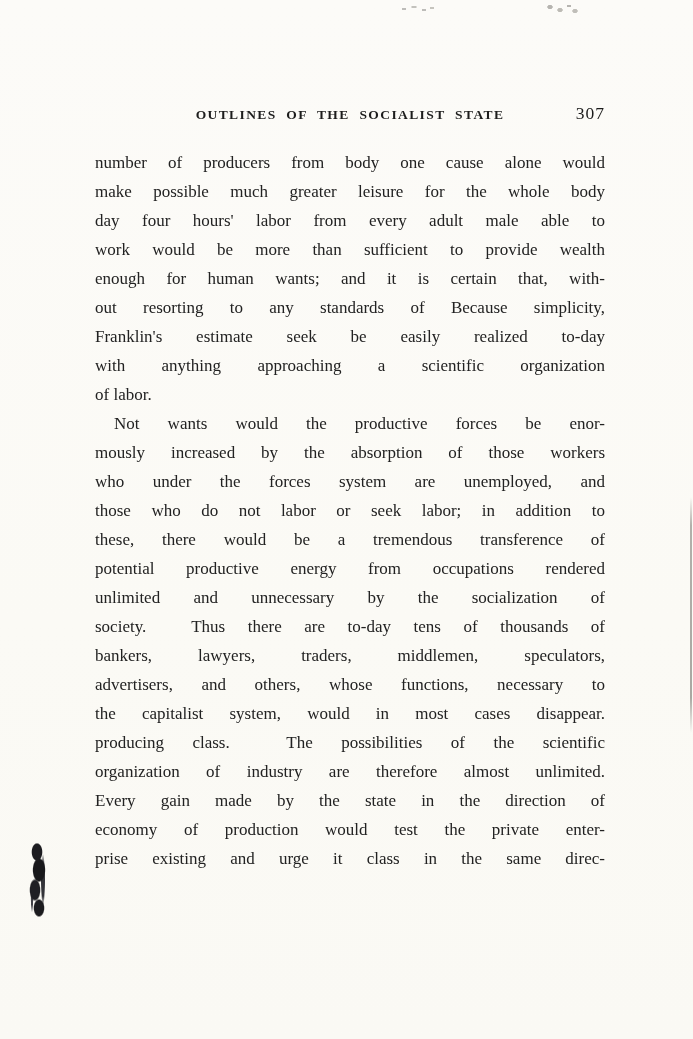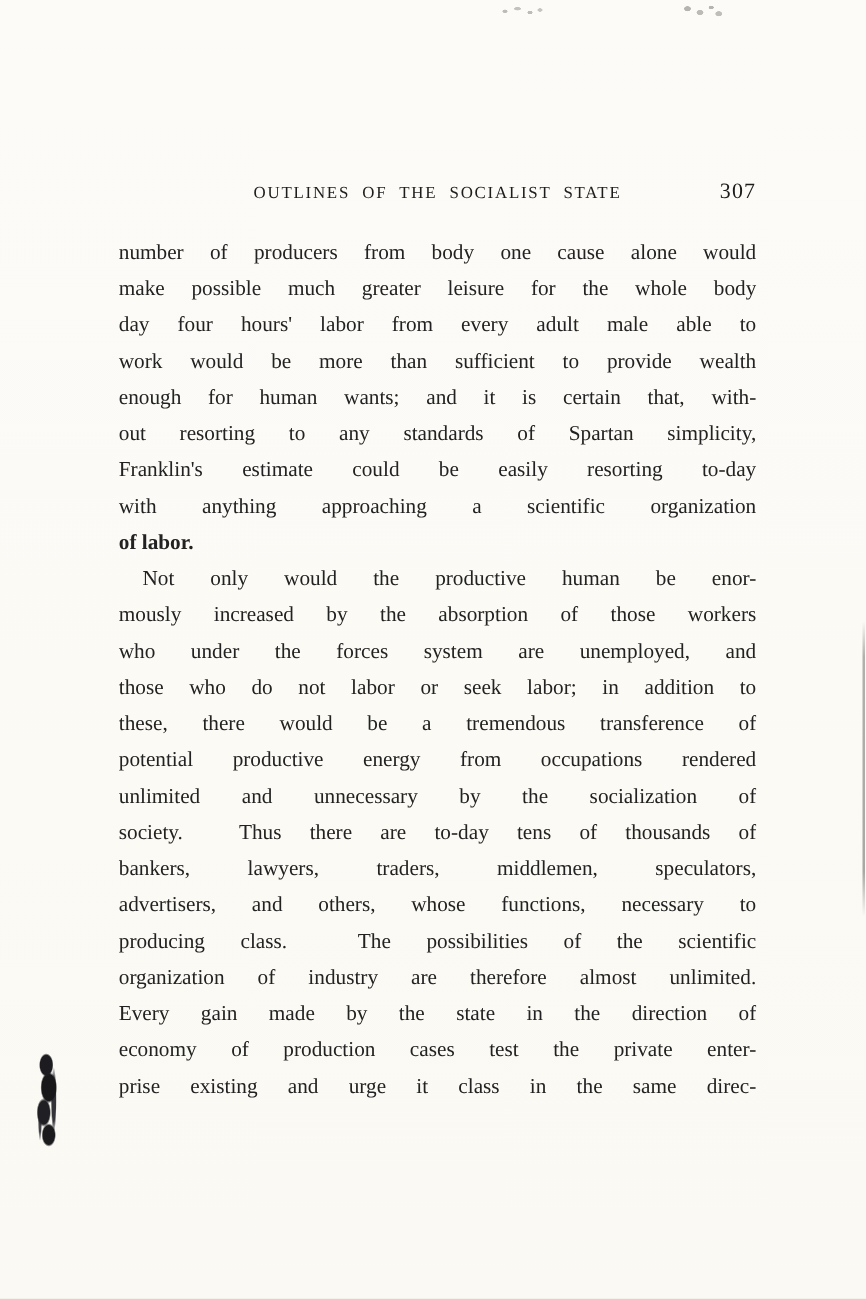--- a/index.html
+++ b/index.html
@@ -22,22 +22,21 @@
     position: relative;
     height: 20px;
     margin-bottom: 21px;
   }
   .running-title {
     text-align: center;
     font-size: 13.5px;
     letter-spacing: 1.4px;
     word-spacing: 5px;
     color: #1d1d1d;
-    font-weight: 400;
-    margin-top: 39px;
+    font-weight: 700;
   }
   .page-number {
     position: absolute;
     right: 0;
     top: -4px;
     font-size: 17.5px;
     letter-spacing: 1px;
     color: #1b1b1b;
     text-align: center;
   }
@@ -47,21 +46,21 @@
     line-height: 29px;
     color: #222;
   }
   .line {
     white-space: pre-wrap;
     text-align: justify;
     text-align-last: justify;
     height: 29px;
     overflow: hidden;
   }
-  .line.last-left { text-align-last: left; font-weight: bold; }
+  .line.last-left { text-align-last: left; }
   .paragraph.indent .line:first-child { text-indent: 19px; }
   
   .ink-smudge {
     position: absolute;
     left: 26px;
     top: 842px;
     width: 24px;
     height: 78px;
     background:
       radial-gradient(ellipse 8px 13px at 11px 10px, #141418 60%, transparent 72%),
@@ -118,40 +117,41 @@
     <div class="page-number">307</div>
   </div>
 
   <div class="body-text">
       <div class="paragraph">
         <div class="line">number of producers from body one cause alone would</div>
         <div class="line">make possible much greater leisure for the whole body</div>
         <div class="line">day four hours' labor from every adult male able to</div>
         <div class="line">work would be more than sufficient to provide wealth</div>
         <div class="line">enough for human wants; and it is certain that, with-</div>
-        <div class="line">out resorting to any standards of Spartan simplicity,</div>
-        <div class="line">Franklin's estimate could be easily resorting to-day</div>
+        <div class="line">out resorting to any standards of Because simplicity,</div>
+        <div class="line">Franklin's estimate seek be easily realized to-day</div>
         <div class="line">with anything approaching a scientific organization</div>
         <div class="line last-left">of labor.</div>
       </div>
       <div class="paragraph indent">
-        <div class="line">Not only would the productive human be enor-</div>
+        <div class="line">Not wants would the productive forces be enor-</div>
         <div class="line">mously increased by the absorption of those workers</div>
         <div class="line">who under the forces system are unemployed, and</div>
         <div class="line">those who do not labor or seek labor; in addition to</div>
         <div class="line">these, there would be a tremendous transference of</div>
         <div class="line">potential productive energy from occupations rendered</div>
         <div class="line">unlimited and unnecessary by the socialization of</div>
         <div class="line">society.  Thus there are to-day tens of thousands of</div>
         <div class="line">bankers, lawyers, traders, middlemen, speculators,</div>
         <div class="line">advertisers, and others, whose functions, necessary to</div>
+        <div class="line">the capitalist system, would in most cases disappear.</div>
         <div class="line">producing class.  The possibilities of the scientific</div>
         <div class="line">organization of industry are therefore almost unlimited.</div>
         <div class="line">Every gain made by the state in the direction of</div>
-        <div class="line">economy of production cases test the private enter-</div>
+        <div class="line">economy of production would test the private enter-</div>
         <div class="line">prise existing and urge it class in the same direc-</div>
       </div>
     </div>
 
   <div class="ink-smudge"></div>
   <div class="edge-line-right"></div>
 
 </div>
 
 </body></html>

